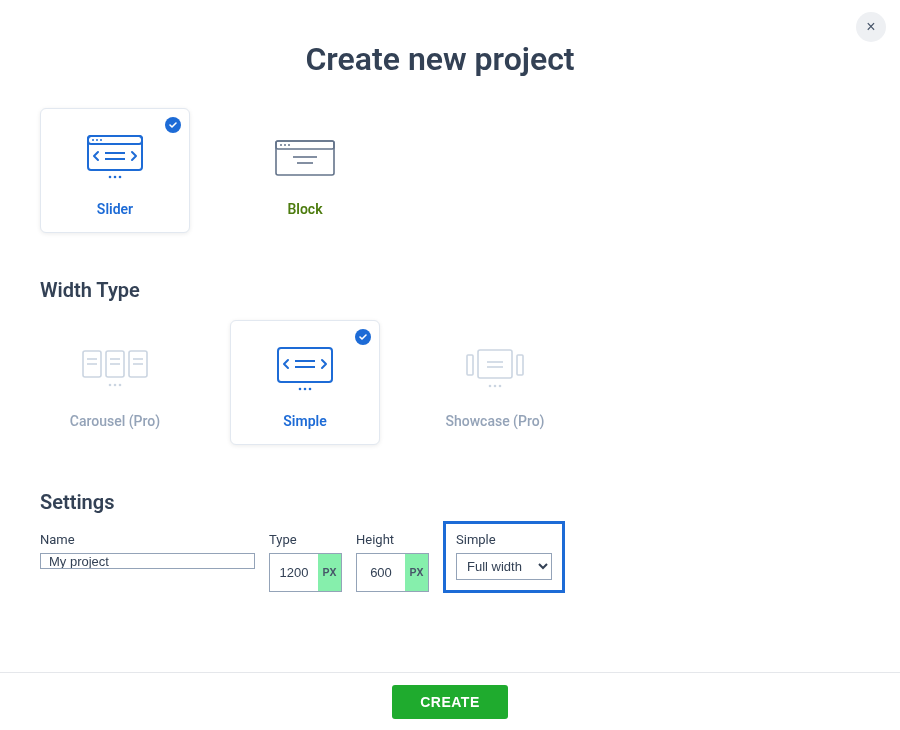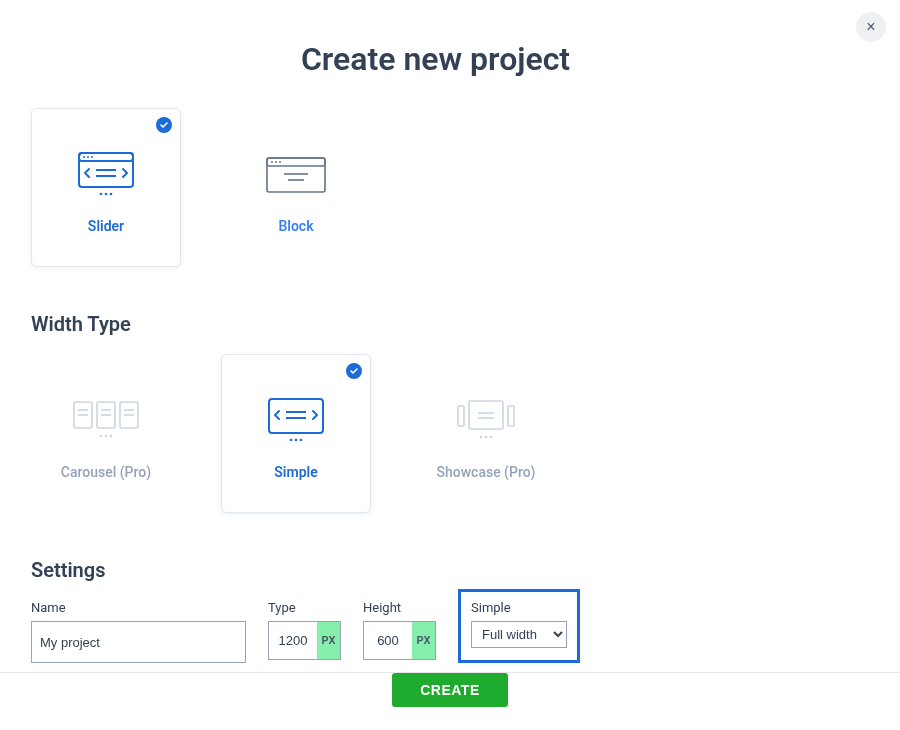--- a/index.html
+++ b/index.html
@@ -22,21 +22,21 @@
   background: #eef0f3;
   border: none;
   display: flex;
   align-items: center;
   justify-content: center;
   cursor: pointer;
   color: #475569;
   font-size: 16px;
 }
 .container {
-  padding: 30px 60px 0 31px;
+  padding: 30px 60px 0 40px;
 }
 .dialog-title {
   text-align: center;
   font-size: 32px;
   font-weight: 600;
   color: #334155;
   margin-top: 10px;
   margin-bottom: 30px;
 }
 .section-title {
@@ -45,21 +45,21 @@
   color: #334155;
   margin-bottom: 18px;
 }
 .cards-row {
   display: flex;
   gap: 40px;
   margin-bottom: 45px;
 }
 .card {
   width: 150px;
-  height: 159px;
+  height: 125px;
   border: 1px solid transparent;
   border-radius: 6px;
   background: #fff;
   display: flex;
   flex-direction: column;
   align-items: center;
   justify-content: center;
   gap: 18px;
   position: relative;
   cursor: pointer;
@@ -69,54 +69,54 @@
   border-color: #e2e8f0;
   box-shadow: 0 1px 4px rgba(0,0,0,0.08);
 }
 .card.disabled {
   cursor: default;
   opacity: 1;
 }
 .card .label {
   font-size: 14px;
   font-weight: 600;
-  color: #3b82f6;
+  color: #4d7c0f;
 }
 .card.selected .label { color: #1d6bd6; }
 .card.disabled .label { color: #94a3b8; font-weight: 500; }
 .badge {
   position: absolute;
   top: 8px;
   right: 8px;
   width: 16px;
   height: 16px;
   border-radius: 50%;
   background: #1d6bd6;
   display: flex;
   align-items: center;
   justify-content: center;
 }
 .badge svg { display:block; }
 .icon-box { height: 50px; display:flex; align-items:center; justify-content:center; }
 
 .settings-row {
   display: flex;
-  gap: 22px;
+  gap: 14px;
 }
 .field {
   display: flex;
   flex-direction: column;
   gap: 6px;
 }
 .field-label {
   font-size: 13px;
   color: #334155;
 }
 .text-input {
-  height: 42px;
+  height: 16px;
   border: 1px solid #94a3b8;
   background: #fff;
   padding: 0 8px;
   font-size: 13px;
   color: #334155;
 }
 .name-input { width: 215px; }
 .num-wrap {
   display: flex;
   border: 1px solid #94a3b8;
@@ -158,21 +158,21 @@
   padding: 0 6px;
 }
 .footer {
   position: absolute;
   bottom: 0;
   left: 0;
   right: 0;
   height: 58px;
   border-top: 1px solid #e5e7eb;
   display: flex;
-  align-items: flex-start;
+  align-items: center;
   justify-content: center;
   background: #fff;
   margin-top: 22px;
 }
 .create-btn {
   background: #1fab2e;
   color: #fff;
   border: none;
   height: 34px;
   padding: 0 28px;

